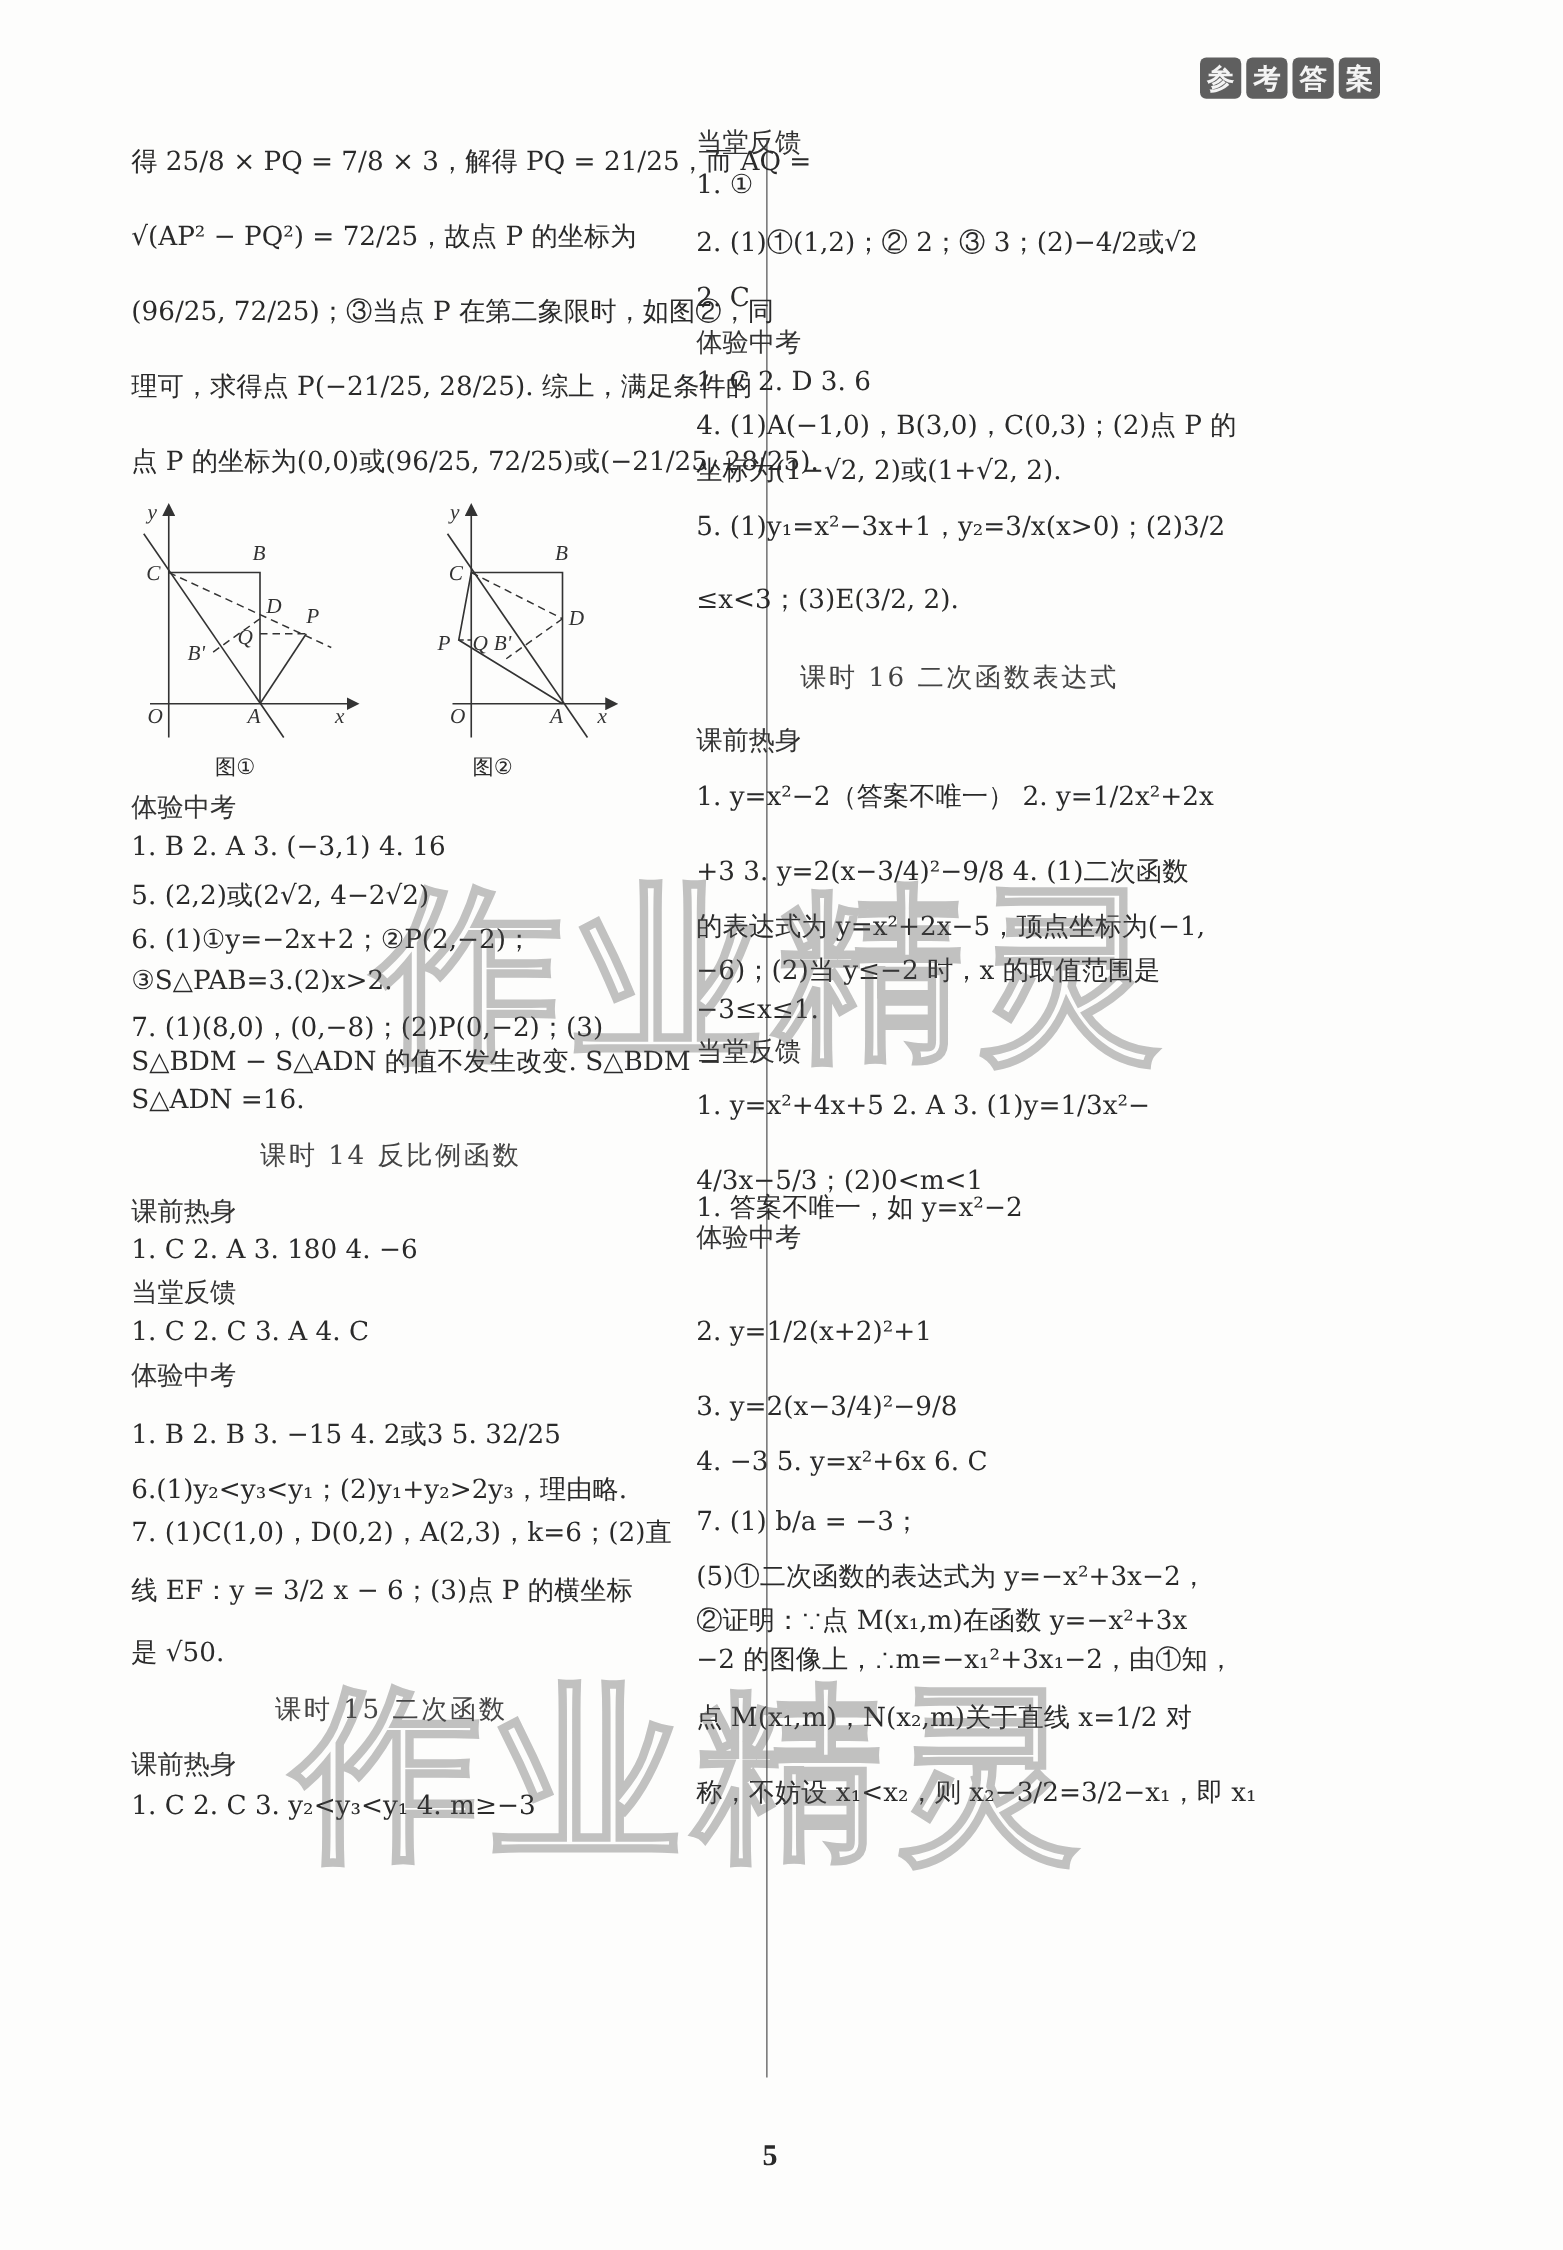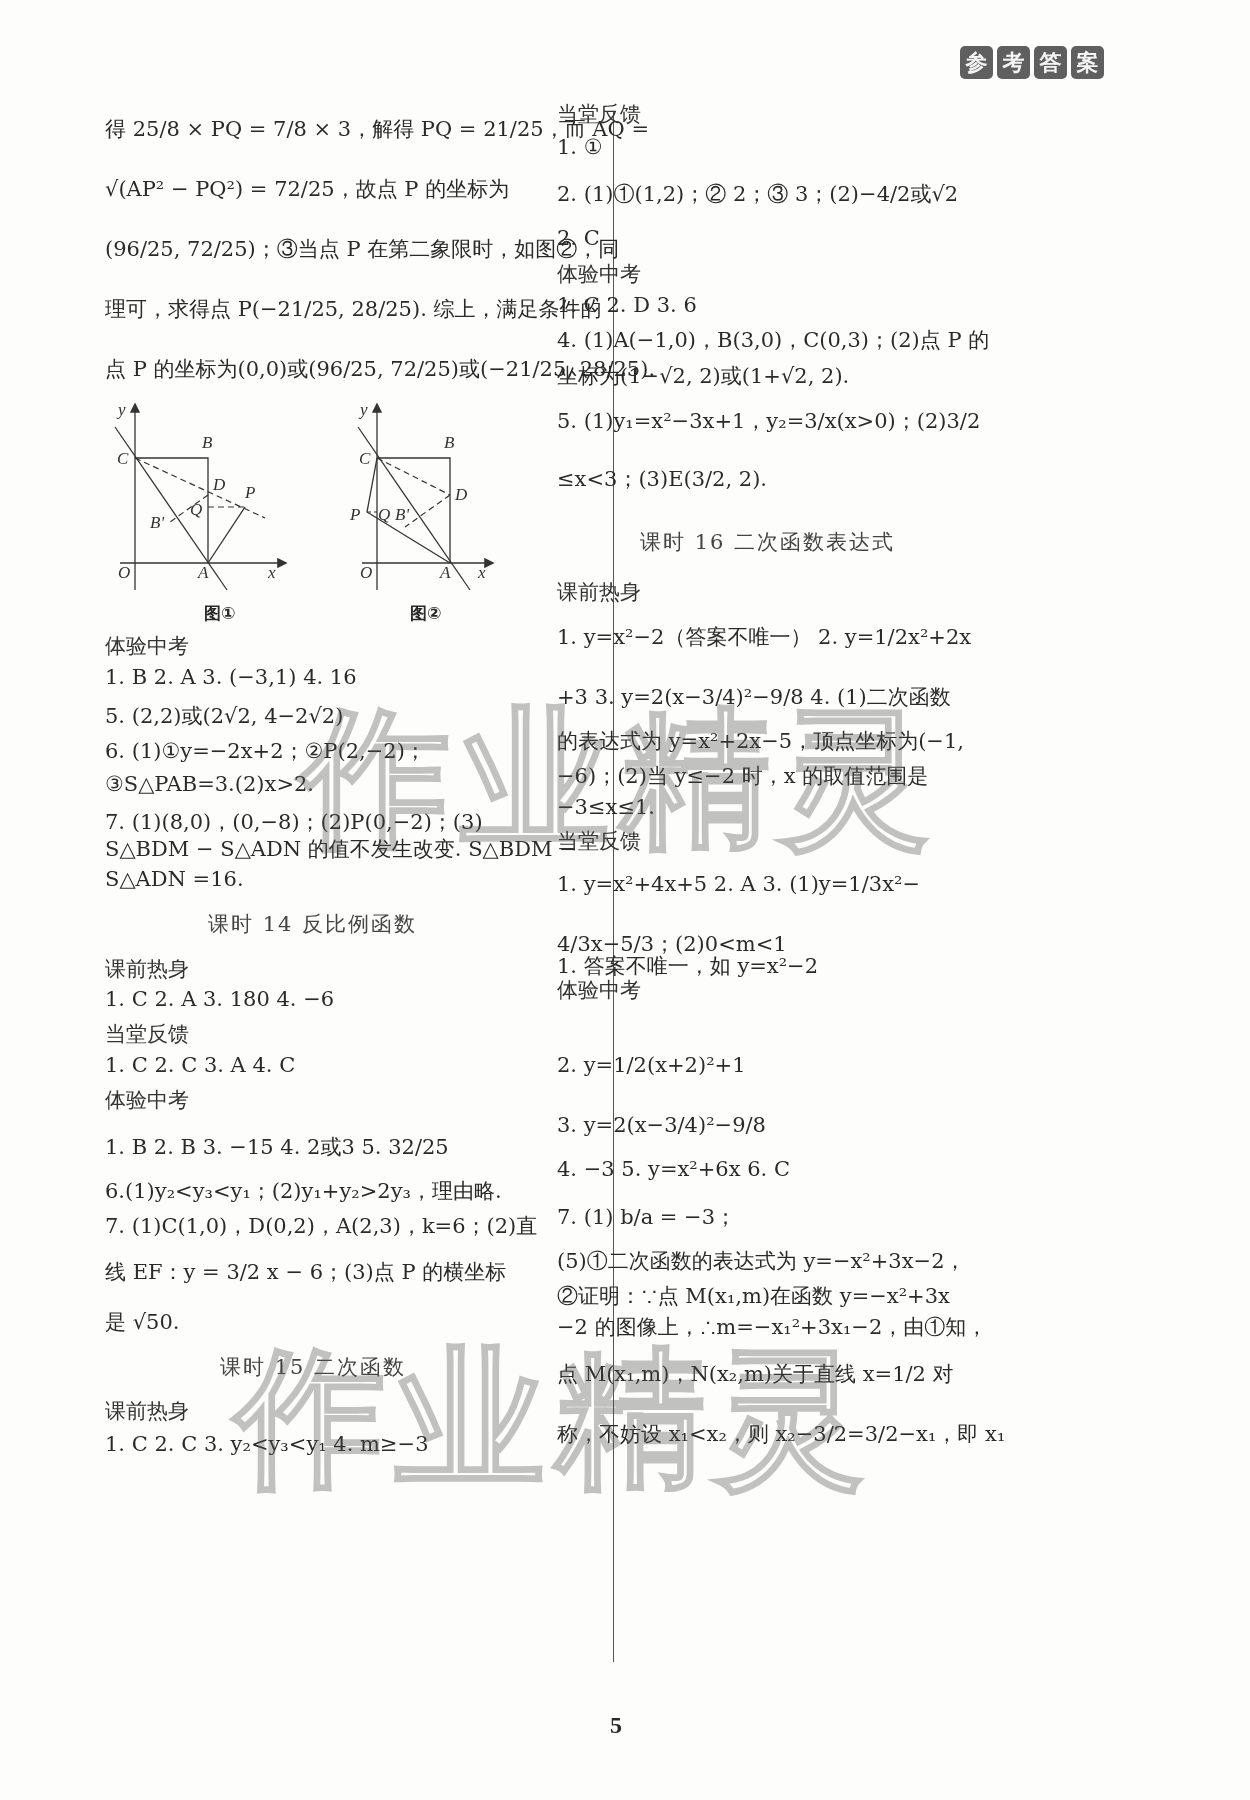--- a/index.html
+++ b/index.html
@@ -13,21 +13,21 @@
   .badge span {
     width: 33px; height: 33px; background: #5f5f5f; color: #f4f4f4; border-radius: 5px;
     display: flex; align-items: center; justify-content: center;
     font-family: "DejaVu Sans", sans-serif; font-size: 22px; font-weight: bold;
   }
   .divider { position: absolute; left: 613px; top: 112px; width: 1px; height: 1550px; background: #555; }
   .line { position: absolute; white-space: nowrap; font-size: 21px; }
   .head { font-family: "DejaVu Sans", sans-serif; font-weight: normal; font-size: 21px; color: #333; }
   .title { font-size: 21px; color: #444; letter-spacing: 2px; }
   .pagenum { position: absolute; left: 610px; top: 1712px; font-weight: bold; font-size: 24px; font-family: "Liberation Serif", serif; }
-  .figcap { position: absolute; font-family: "DejaVu Sans", sans-serif; font-weight: bold; font-size: 17px; margin-left: 32px; }
+  .figcap { position: absolute; font-family: "DejaVu Sans", sans-serif; font-weight: normal; font-size: 17px; }
   .watermark { position: absolute; font-family: Liberation Mono, monospace; font-size: 150px; font-weight: bold;
     color: transparent; -webkit-text-stroke: 2px rgba(80,80,80,0.35); letter-spacing: 10px; pointer-events: none; }
   svg text { font-family: "Liberation Serif", serif; font-style: italic; font-size: 17px; fill: #333; }
 </style>
 </head>
 <body>
 
 <div class="badge">
   <span>参</span>
   <span>考</span>

